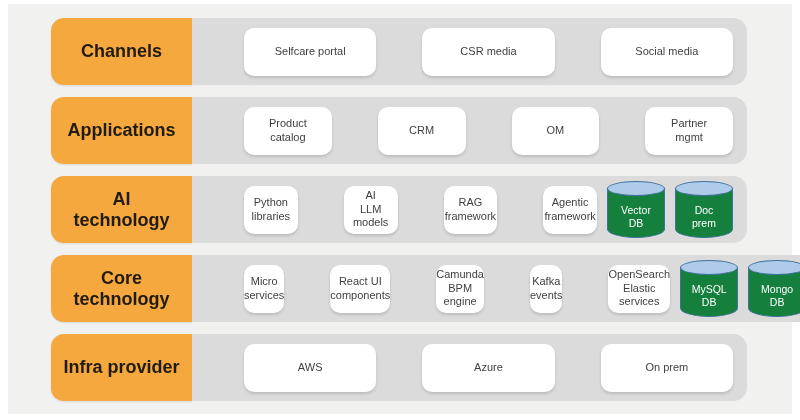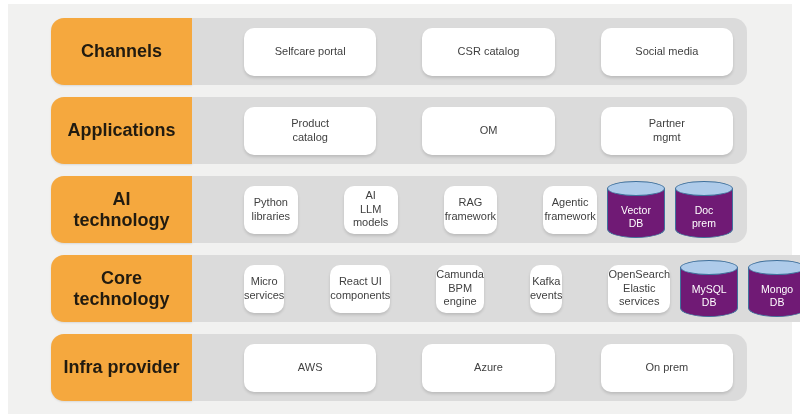--- a/index.html
+++ b/index.html
@@ -43,50 +43,51 @@
   .db { flex: 0 0 58px; height: 57px; position: relative; }
   .db-top {
     position: absolute; top: 0; left: 0; width: 100%; height: 15px;
     background: #aecbea;
     border: 1.4px solid #41719c;
     border-radius: 50%;
     z-index: 2;
   }
   .db-body {
     position: absolute; top: 7px; left: 0; width: 100%; bottom: 0;
-    background: #701a75;
+    background: #15803d;
     border: 1.4px solid #41719c;
     border-top: none;
     border-radius: 0 0 50% 50% / 0 0 9px 9px;
     display: flex; align-items: center; justify-content: center;
     text-align: center;
     padding-top: 8px;
     font-size: 10.5px; color: #ffffff;
     white-space: pre-line; line-height: 1.2;
   }
 </style>
 </head>
 <body>
 
 <div class="canvas">
 
   <div class="row">
     <div class="row-label">Channels</div>
     <div class="row-band">
       <div class="chip">Selfcare portal</div>
-      <div class="chip">CSR catalog</div>
+      <div class="chip">CSR media</div>
       <div class="chip">Social media</div>
     </div>
   </div>
 
   <div class="row">
     <div class="row-label">Applications</div>
     <div class="row-band">
       <div class="chip">Product
 catalog</div>
+      <div class="chip">CRM</div>
       <div class="chip">OM</div>
       <div class="chip">Partner
 mgmt</div>
     </div>
   </div>
 
   <div class="row">
     <div class="row-label">AI
 technology</div>
     <div class="row-band">

